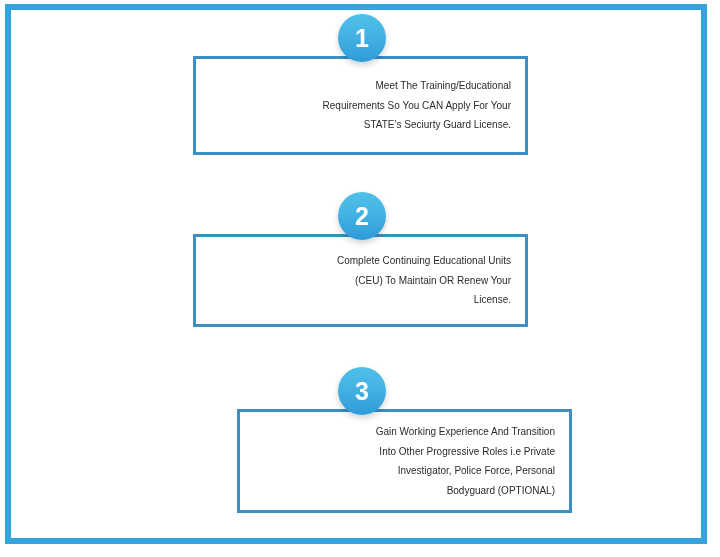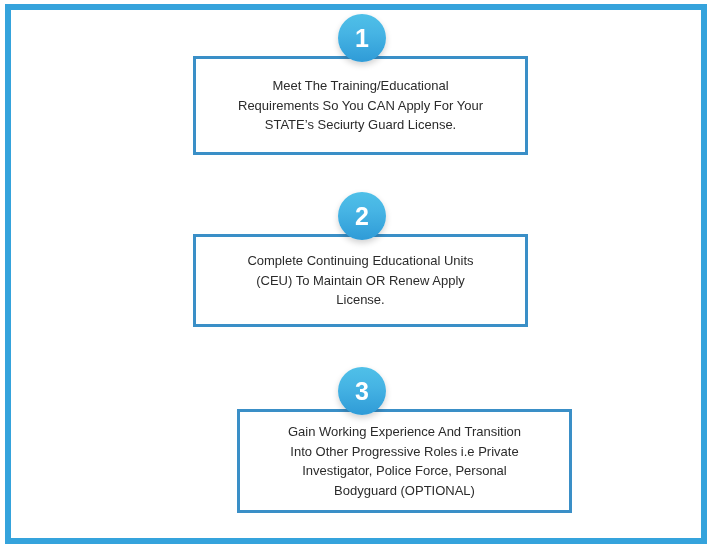--- a/index.html
+++ b/index.html
@@ -99,23 +99,23 @@
     z-index: 1;
   }
 
   .card-h1 { height: 99px; }
   .card-h2 { height: 93px; }
   .card-h3 { height: 104px; margin-left: 44px; }
 
   .step-text {
     display: block;
     width: 305px;
-    text-align: center;
+    text-align: right;
     color: #2b2b2b;
-    font-size: 13px;
+    font-size: 10px;
     line-height: 19.5px;
     font-weight: normal;
     white-space: pre-line;
     padding: 0 2px;
     box-sizing: border-box;
   }
 </style>
 </head>
 <body>
 
@@ -138,21 +138,21 @@
       </div>
     </div>
 
     <div class="step step-2">
       <div class="badge-row">
         <div class="step-badge">2</div>
       </div>
       <div class="card-row">
         <div class="step-card card-h2">
           <span class="step-text">Complete Continuing Educational Units
-(CEU) To Maintain OR Renew Apply
+(CEU) To Maintain OR Renew Your
 License.</span>
         </div>
       </div>
     </div>
 
     <div class="step step-3">
       <div class="badge-row">
         <div class="step-badge">3</div>
       </div>
       <div class="card-row">

